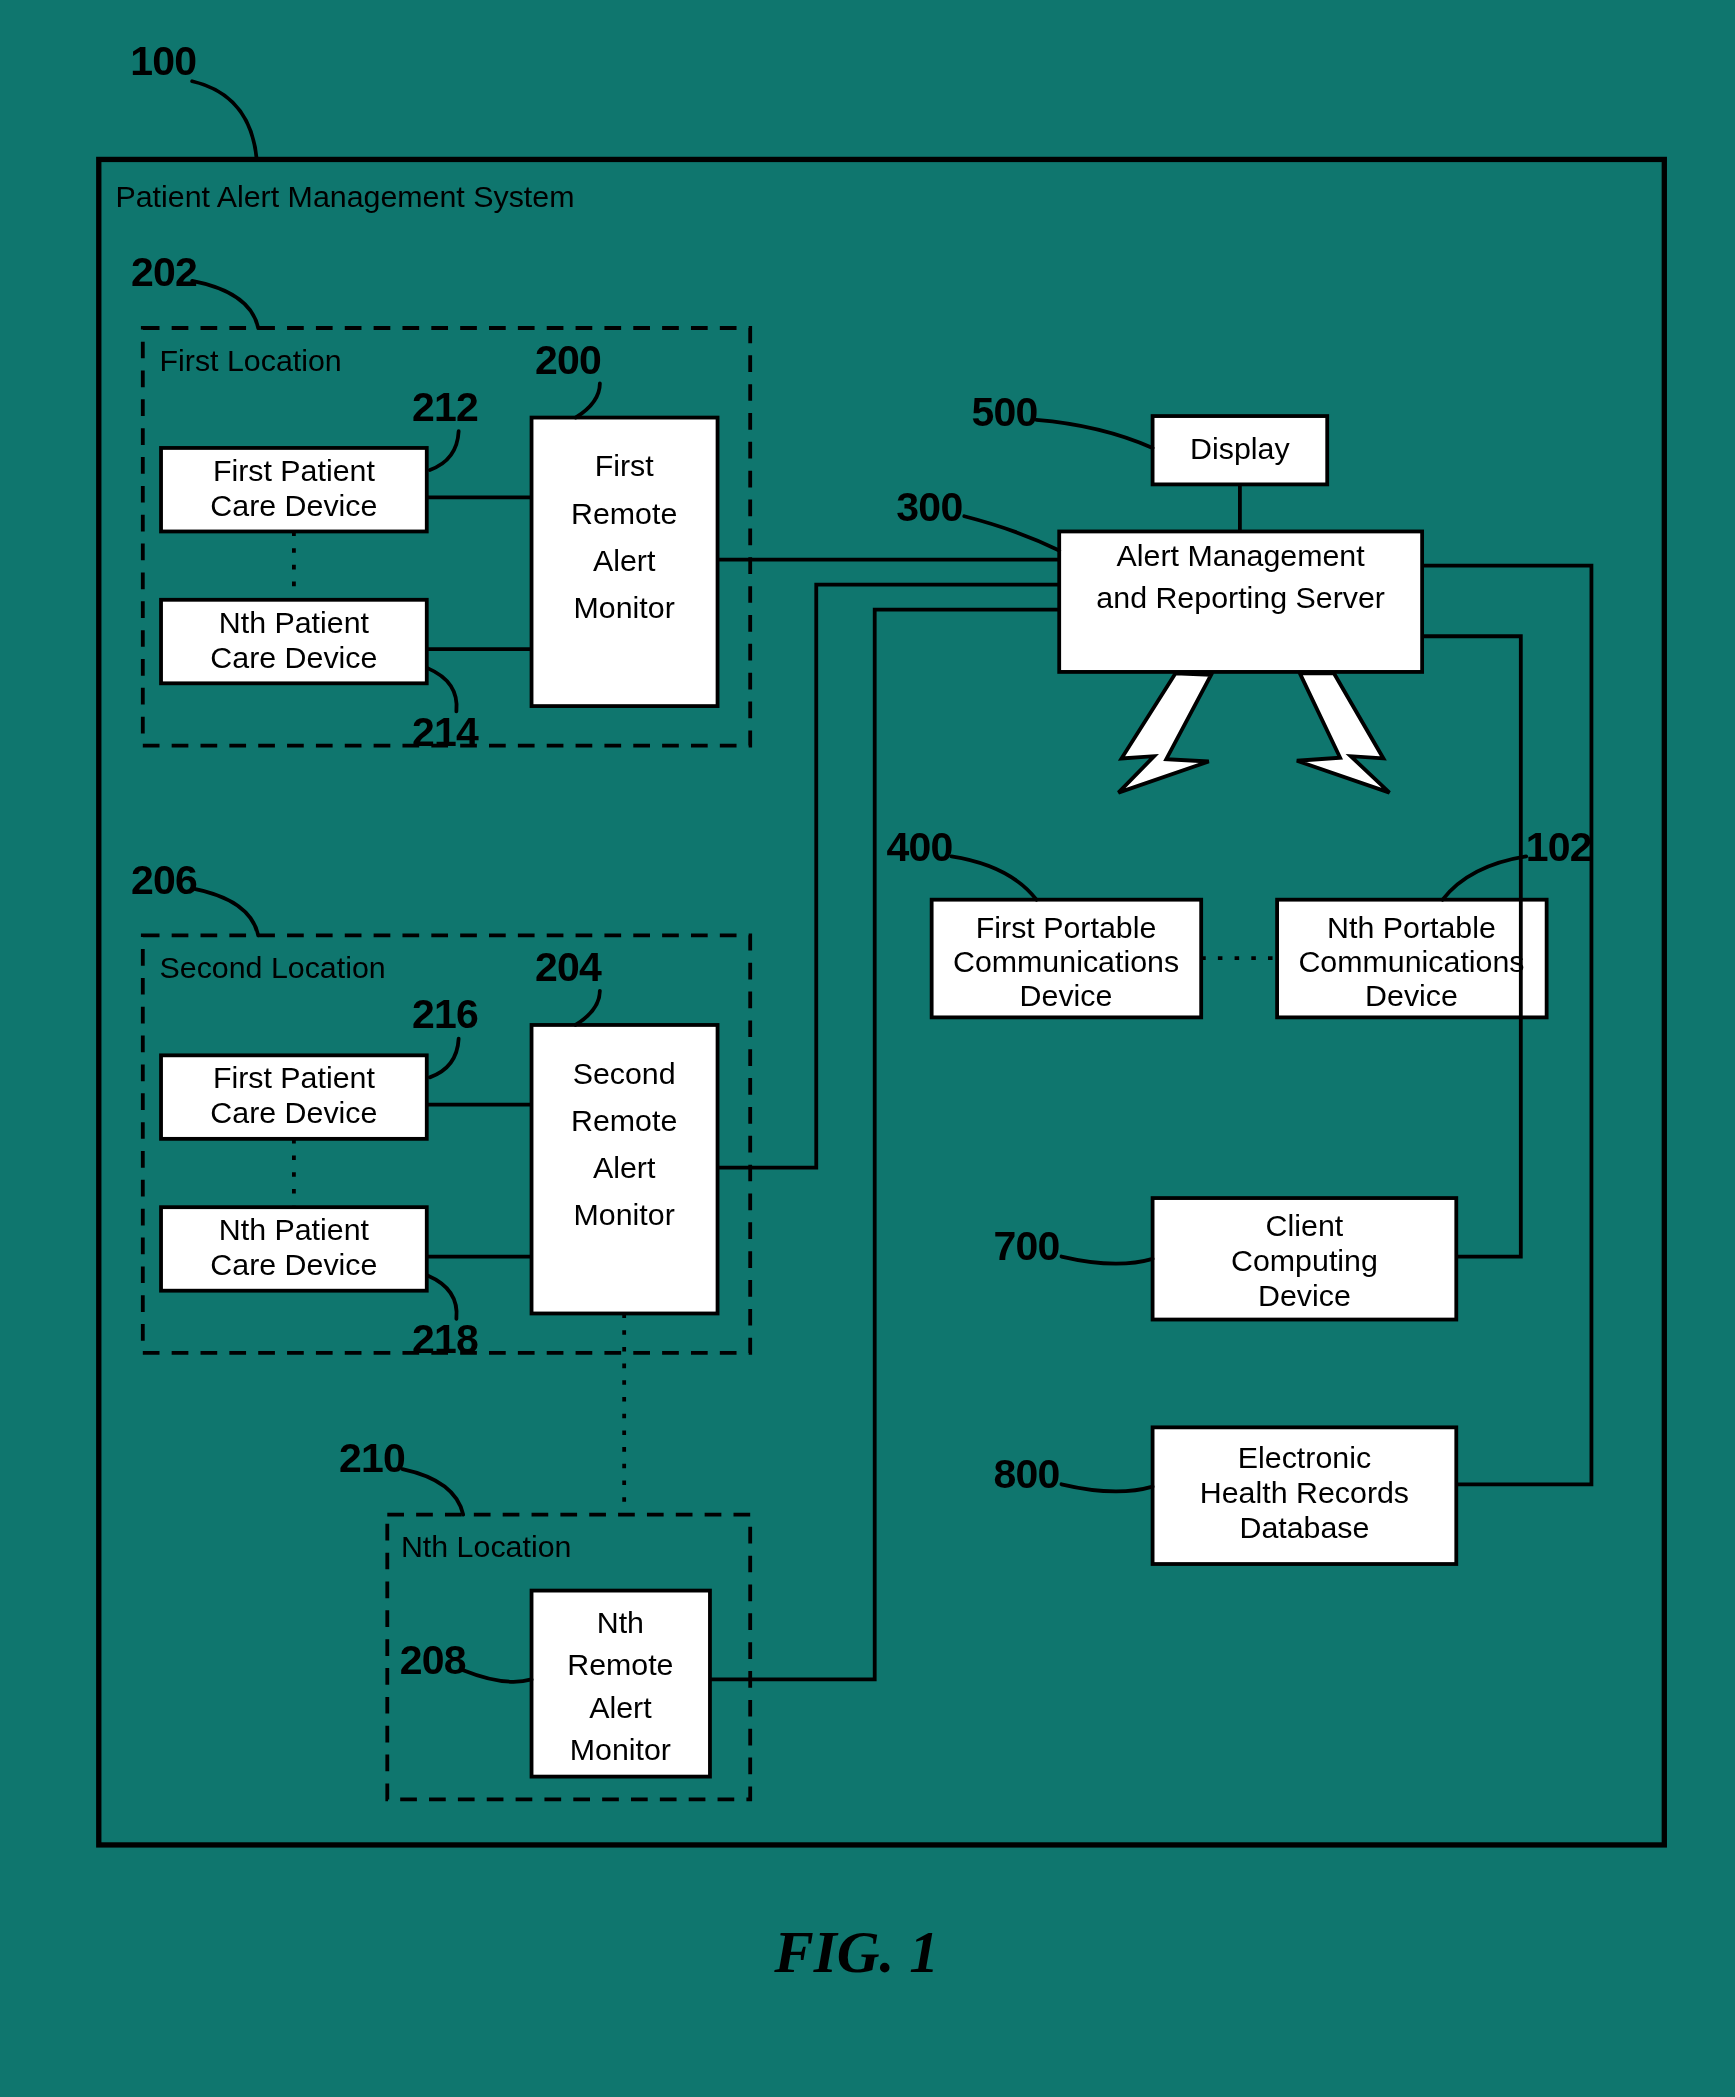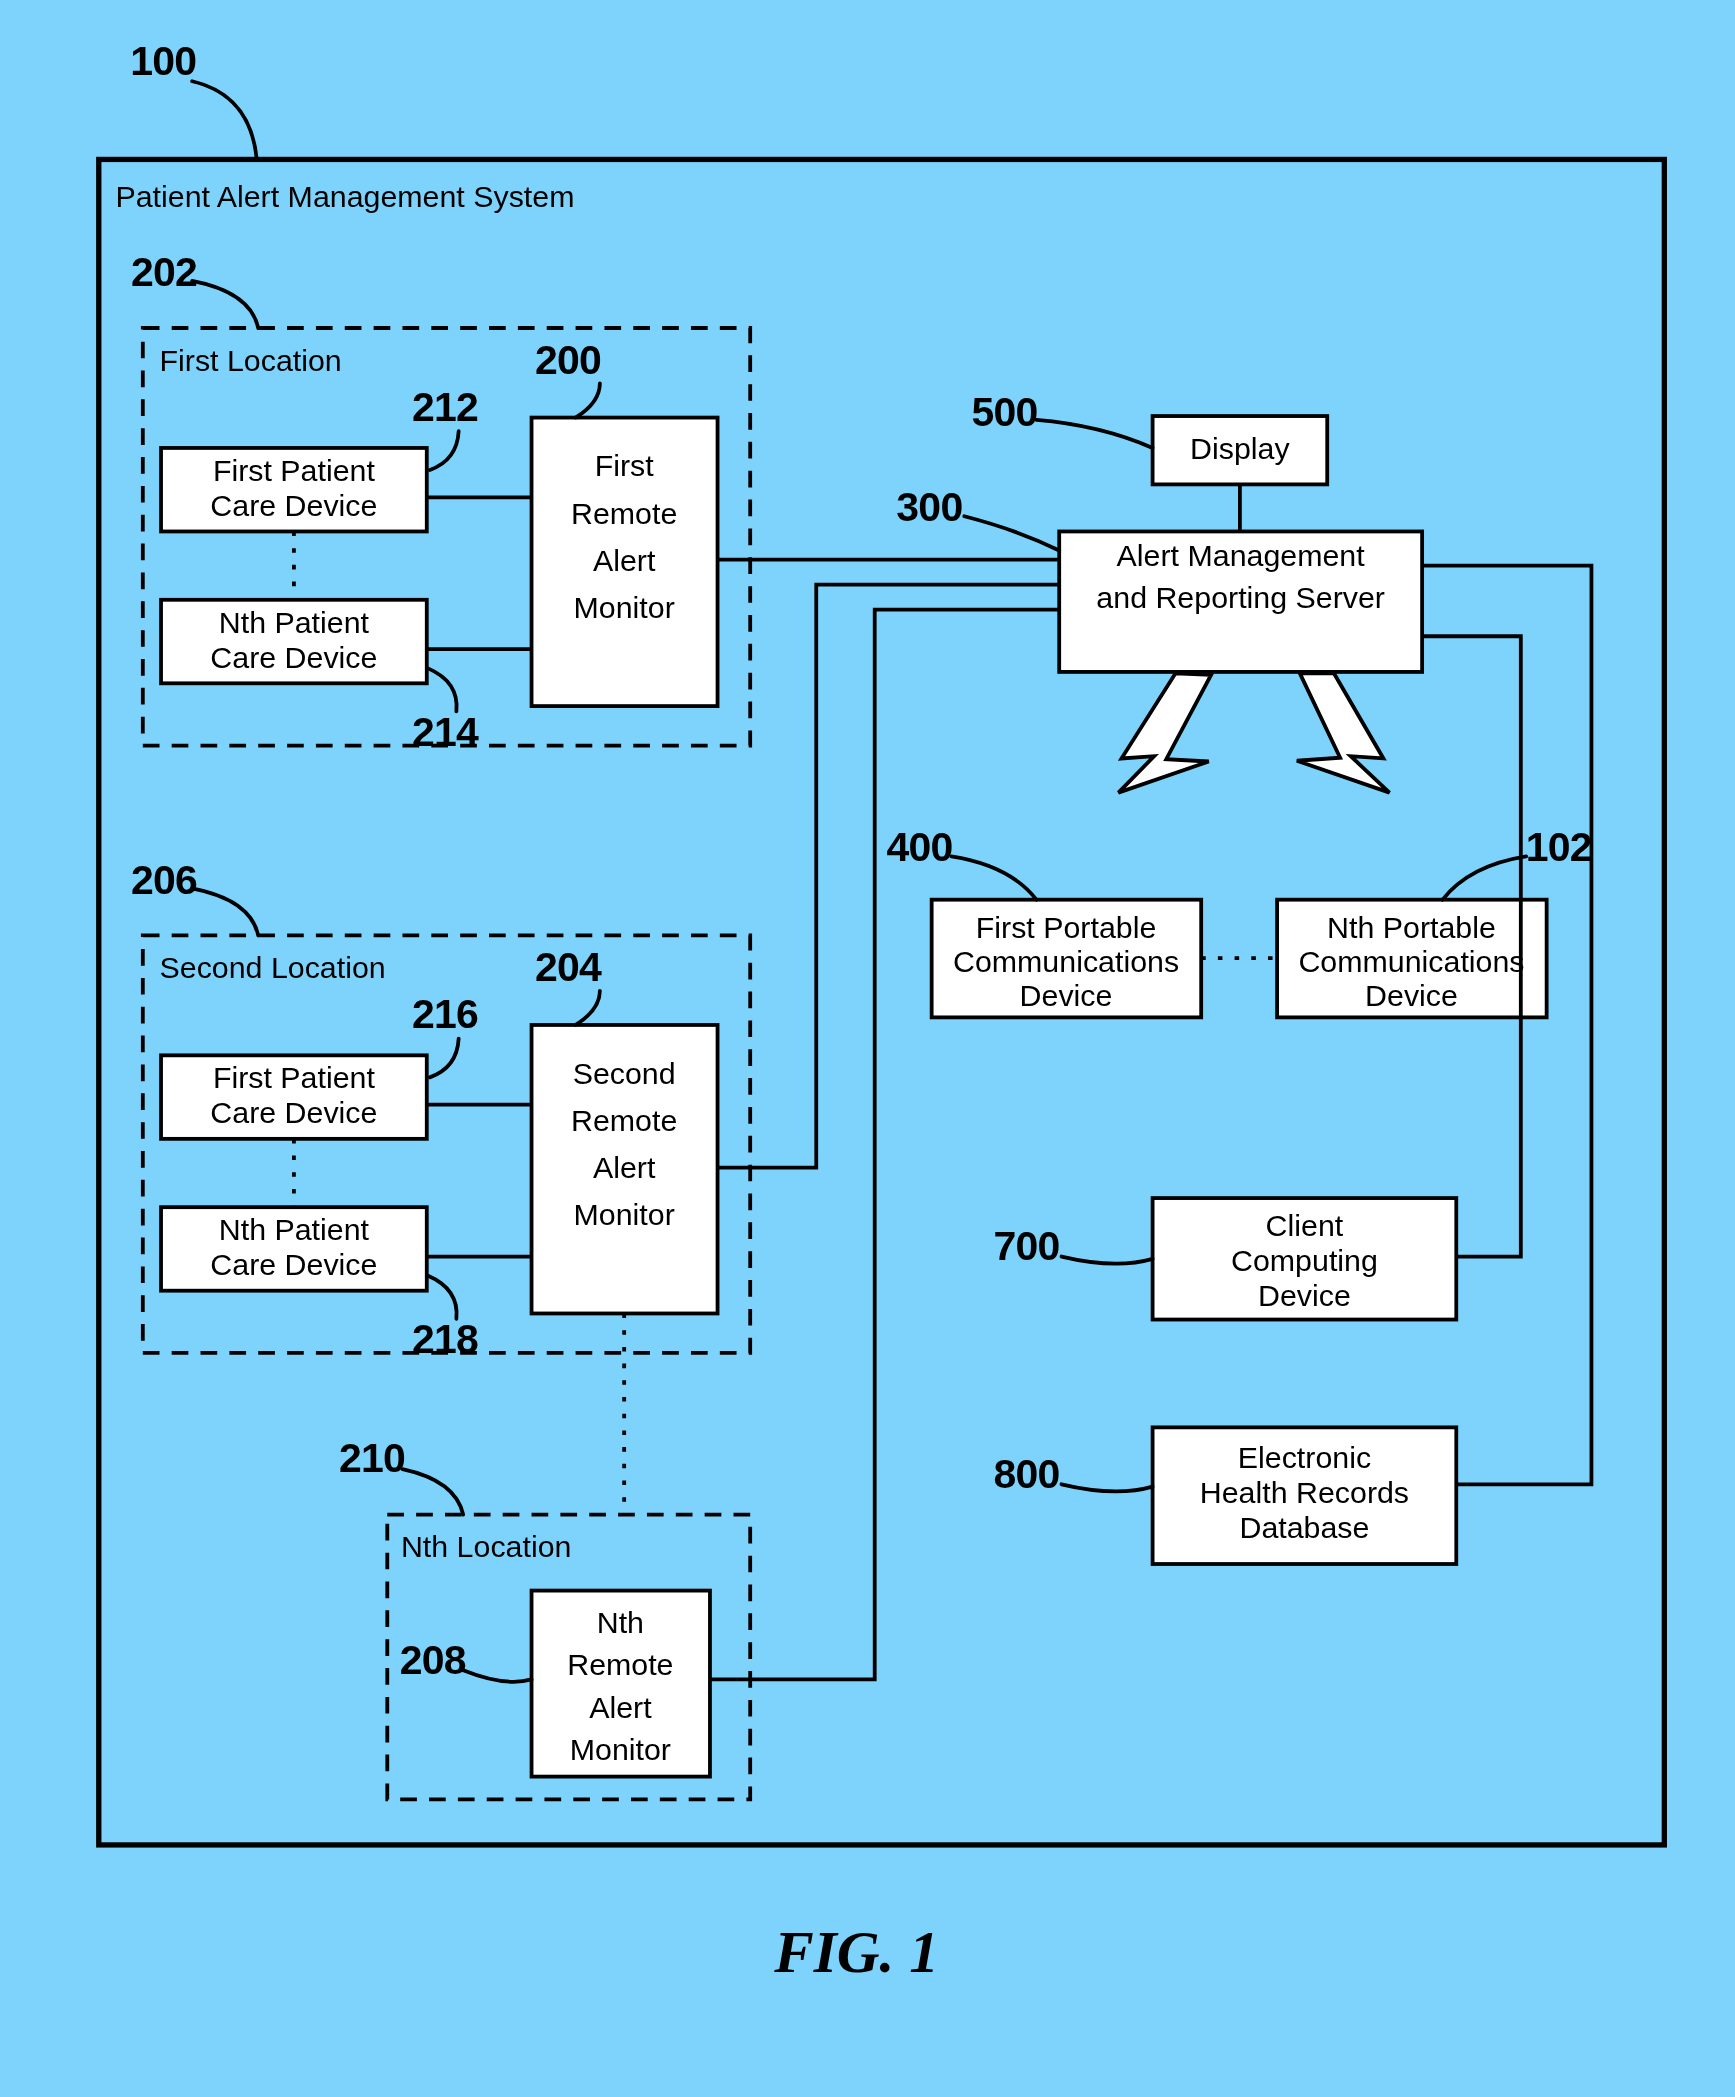--- a/index.html
+++ b/index.html
@@ -9,21 +9,21 @@
     background: #ffffff;
   }
   body {
     font-family: "Liberation Sans", sans-serif;
     color: #000000;
   }
   #page {
     position: relative;
     width: 1735px;
     height: 2097px;
-    background: #7dd3fc;
+    background: #0f766e;
     overflow: hidden;
   }
   #fig-svg {
     position: absolute;
     left: 0;
     top: 0;
     width: 1735px;
     height: 2097px;
   }
   .boxlabel {

